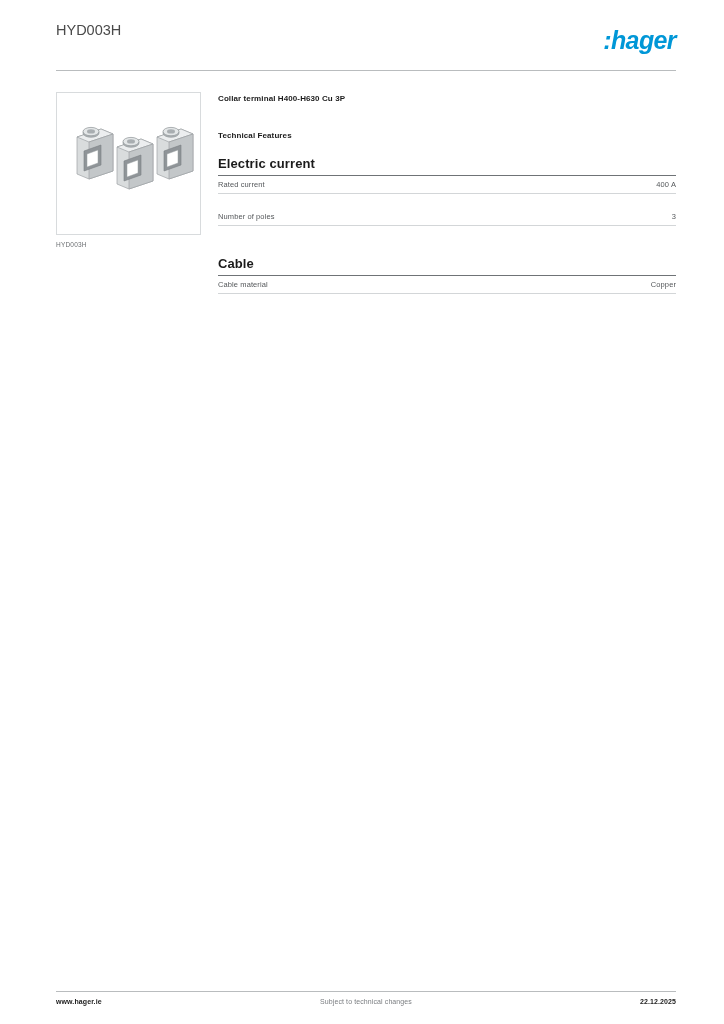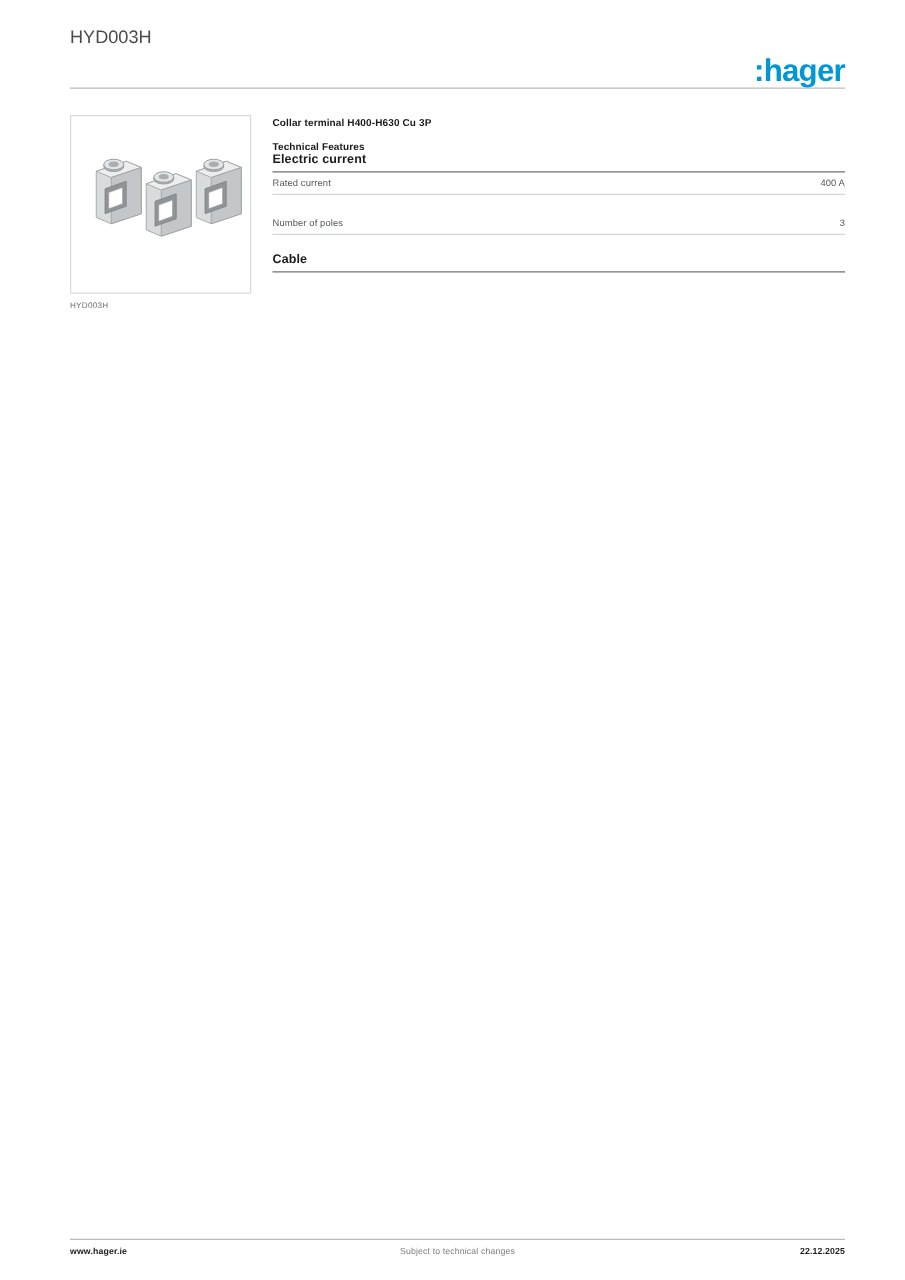--- a/index.html
+++ b/index.html
@@ -42,26 +42,27 @@
   .header-subtitle {
     font-size: 14.5px;
     font-weight: normal;
     color: #4a4a4a;
     line-height: 18px;
     margin-top: 1px;
   }
   .logo {
     position: absolute;
     right: 0;
-    top: 24px;
+    top: 7px;
     font-size: 25px;
     font-weight: bold;
     color: #0097d7;
     letter-spacing: -0.6px;
     line-height: 26px;
+    font-style: italic;
   }
   .header-rule {
     position: absolute;
     left: 56px;
     top: 70px;
     width: 620px;
     height: 1px;
     background: #b9bcbe;
   }
 
@@ -97,38 +98,39 @@
     position: absolute;
     left: 218px;
     top: 94px;
     width: 458px;
   }
   .product-name {
     font-size: 8px;
     font-weight: bold;
     color: #1b1b1b;
     letter-spacing: 0.1px;
-    margin-bottom: 10px;
+    margin-bottom: 28px;
   }
   .section-title {
     font-size: 8px;
     font-weight: bold;
     color: #1b1b1b;
     letter-spacing: 0.1px;
   }
   .group {
     margin-bottom: 0;
   }
   .group-title {
-    font-size: 10px;
+    font-size: 13px;
     font-weight: bold;
     color: #1b1b1b;
     padding-bottom: 4px;
     border-bottom: 1px solid #6f7376;
     letter-spacing: 0.1px;
+    margin-top: 16px;
   }
   .spec-row {
     display: flex;
     justify-content: space-between;
     align-items: baseline;
     border-bottom: 1px solid #d3d6d8;
     padding: 4px 0 4px 0;
   }
   .spec-label {
     font-size: 7.5px;
@@ -262,20 +264,24 @@
       <div class="spec-row">
         <span class="spec-label">Number of poles</span>
         <span class="spec-value">3</span>
       </div>
     </div>
 
     <div class="group-gap"></div>
 
     <div class="group">
       <div class="group-title">Cable</div>
+      <div class="spec-row">
+        <span class="spec-label">Cable material</span>
+        <span class="spec-value">Copper</span>
+      </div>
     </div>
   </div>
 
   <div class="footer-rule"></div>
   <div class="footer">
     <span class="footer-left">www.hager.ie</span>
     <span class="footer-center">Subject to technical changes</span>
     <span class="footer-right">22.12.2025</span>
   </div>
 

